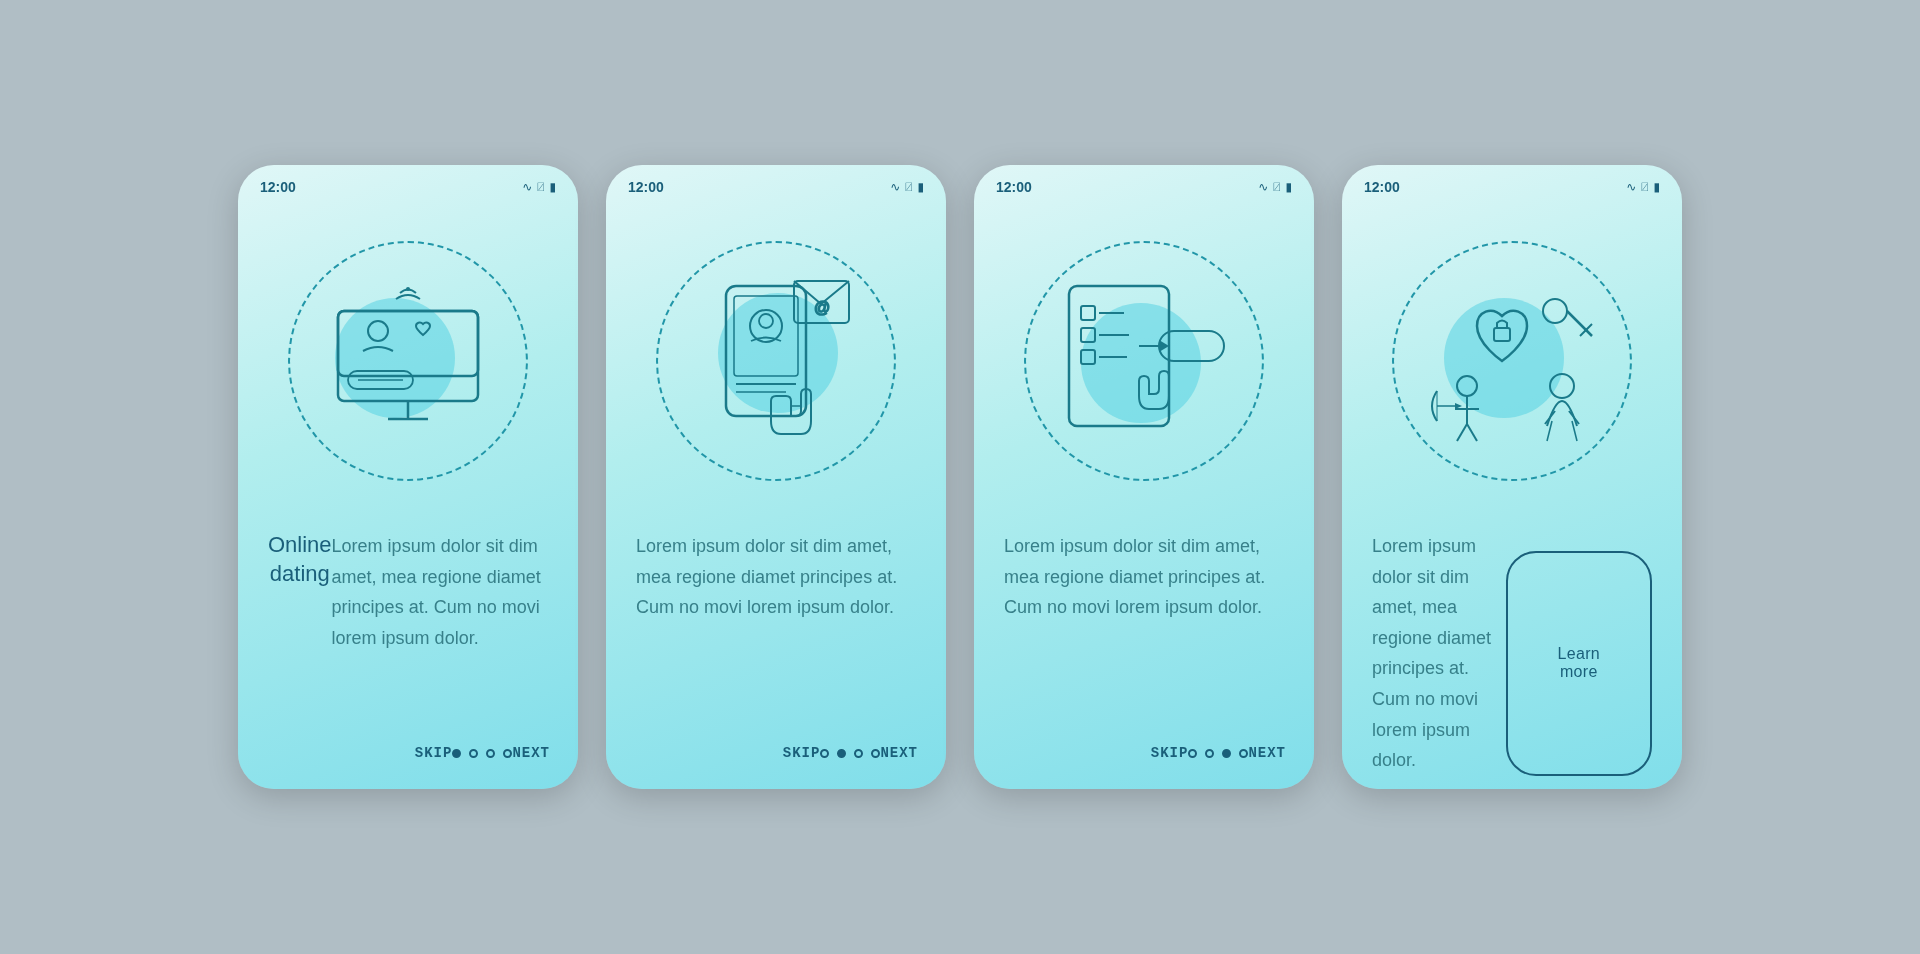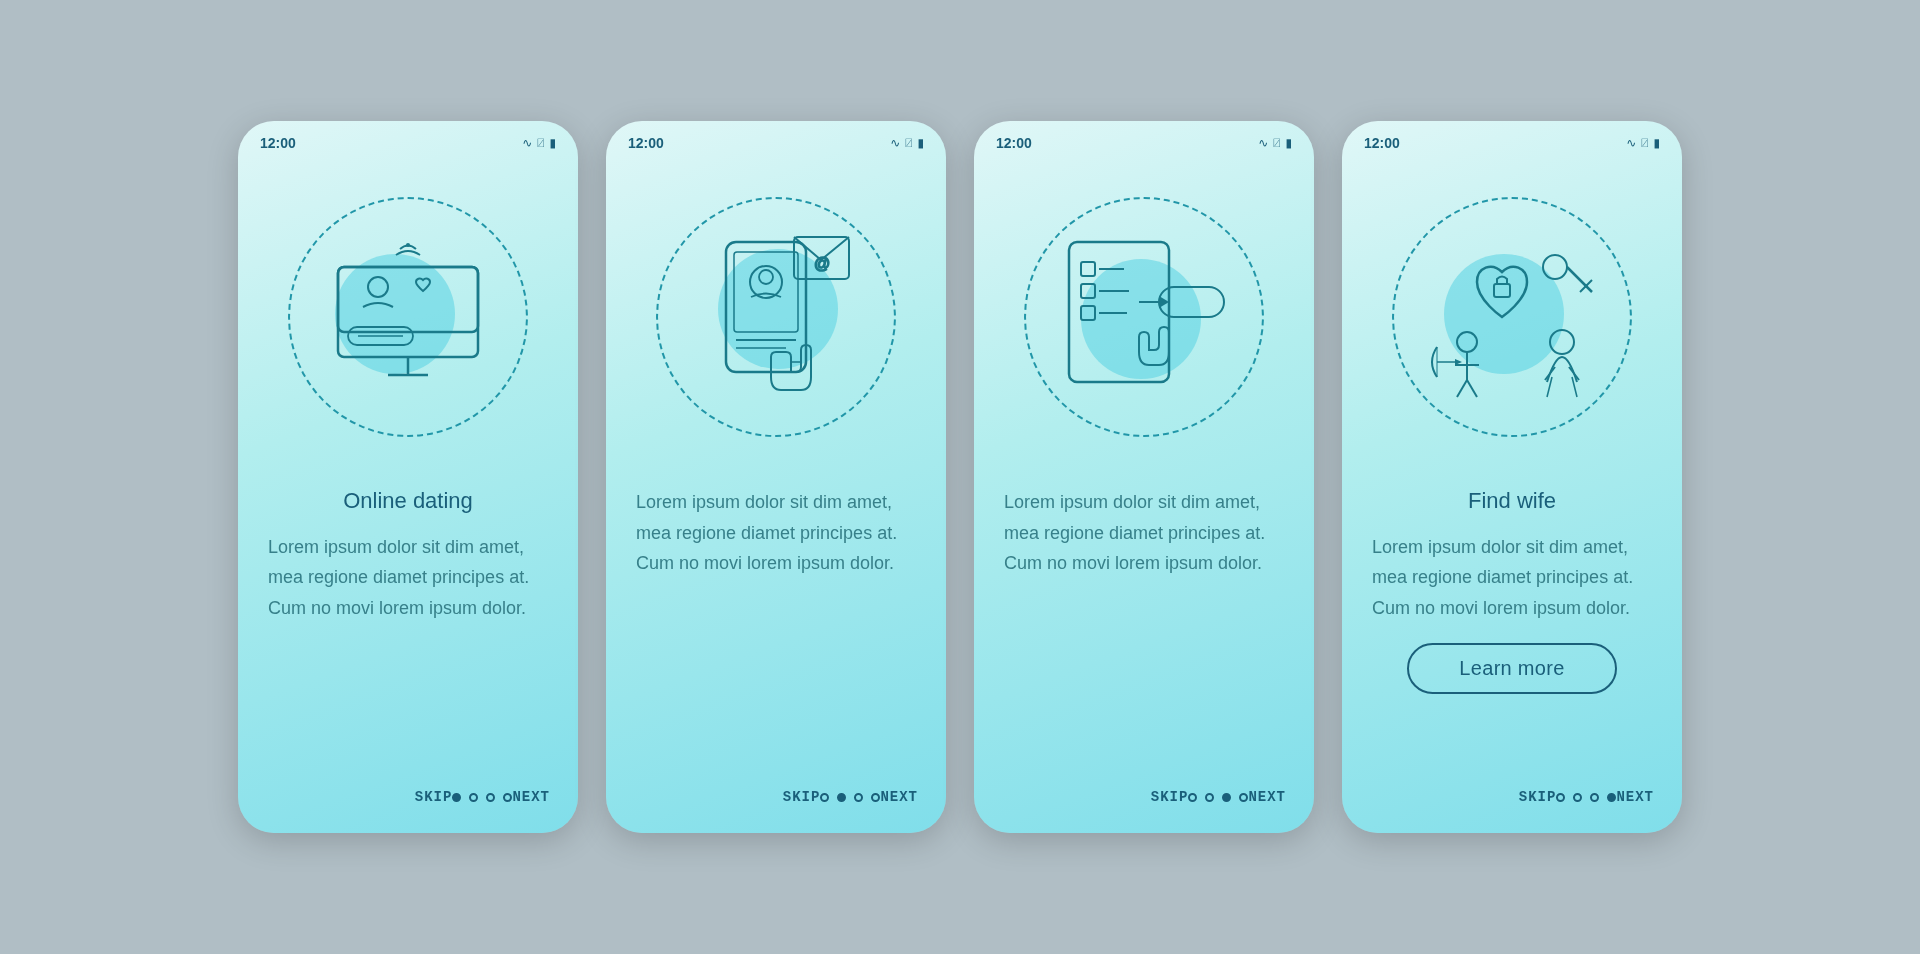--- a/index.html
+++ b/index.html
@@ -14,21 +14,21 @@
       overflow: hidden;
     }
     .phones-container {
       display: flex;
       gap: 28px;
       align-items: center;
       justify-content: center;
     }
     .phone {
       width: 340px;
-      height: 712px;
+      height: 624px;
       background: linear-gradient(160deg, #e0f7f7 0%, #b2eeee 40%, #80deea 100%);
       border-radius: 36px;
       box-shadow: 0 8px 32px rgba(0,0,0,0.18);
       display: flex;
       flex-direction: column;
       overflow: hidden;
       position: relative;
     }
     .status-bar {
       display: flex;
@@ -80,21 +80,21 @@
     }
     
     .illustration-svg {
       position: relative;
       z-index: 2;
     }
     .content-area {
       flex: 1;
       padding: 10px 30px 0 30px;
       display: flex;
-      flex-direction: column;
+      flex-direction: row;
     }
     .screen-title {
       font-size: 22px;
       font-weight: 400;
       color: #1a5f7a;
       text-align: center;
       margin-bottom: 16px;
       line-height: 1.3;
     }
     .screen-body {
@@ -104,21 +104,21 @@
       text-align: left;
     }
     .learn-more-btn {
       display: block;
       margin: 20px auto 0 auto;
       border: 2px solid #1a5f7a;
       border-radius: 30px;
       padding: 12px 50px;
       background: transparent;
       color: #1a5f7a;
-      font-size: 20px;
+      font-size: 16px;
       cursor: pointer;
       font-weight: 400;
       letter-spacing: 0.3px;
     }
     .bottom-nav {
       display: flex;
       align-items: center;
       justify-content: flex-end;
       padding: 18px 28px 28px 28px;
       font-family: Liberation Mono, monospace;
@@ -335,21 +335,20 @@
           <path d="M140 160 Q148 135 155 135 Q162 135 170 160" fill="none" stroke="#1a7a8a" stroke-width="2"></path>
           <line x1="148" y1="145" x2="138" y2="158" stroke="#1a7a8a" stroke-width="2"></line>
           <line x1="162" y1="145" x2="172" y2="158" stroke="#1a7a8a" stroke-width="2"></line>
 
           <line x1="145" y1="155" x2="140" y2="175" stroke="#1a7a8a" stroke-width="1.5"></line>
           <line x1="165" y1="155" x2="170" y2="175" stroke="#1a7a8a" stroke-width="1.5"></line>
         </svg>
       </div>
     </div>
     <div class="content-area">
-      <div class="screen-title">Find wife</div>
       <div class="screen-body">Lorem ipsum dolor sit dim amet, mea regione diamet principes at. Cum no movi lorem ipsum dolor.</div>
       <button class="learn-more-btn">Learn more</button>
     </div>
     <div class="bottom-nav">
       <span class="nav-label">SKIP</span>
       <div class="dots">
         <div class="dot"></div>
         <div class="dot"></div>
         <div class="dot"></div>
         <div class="dot active"></div>

